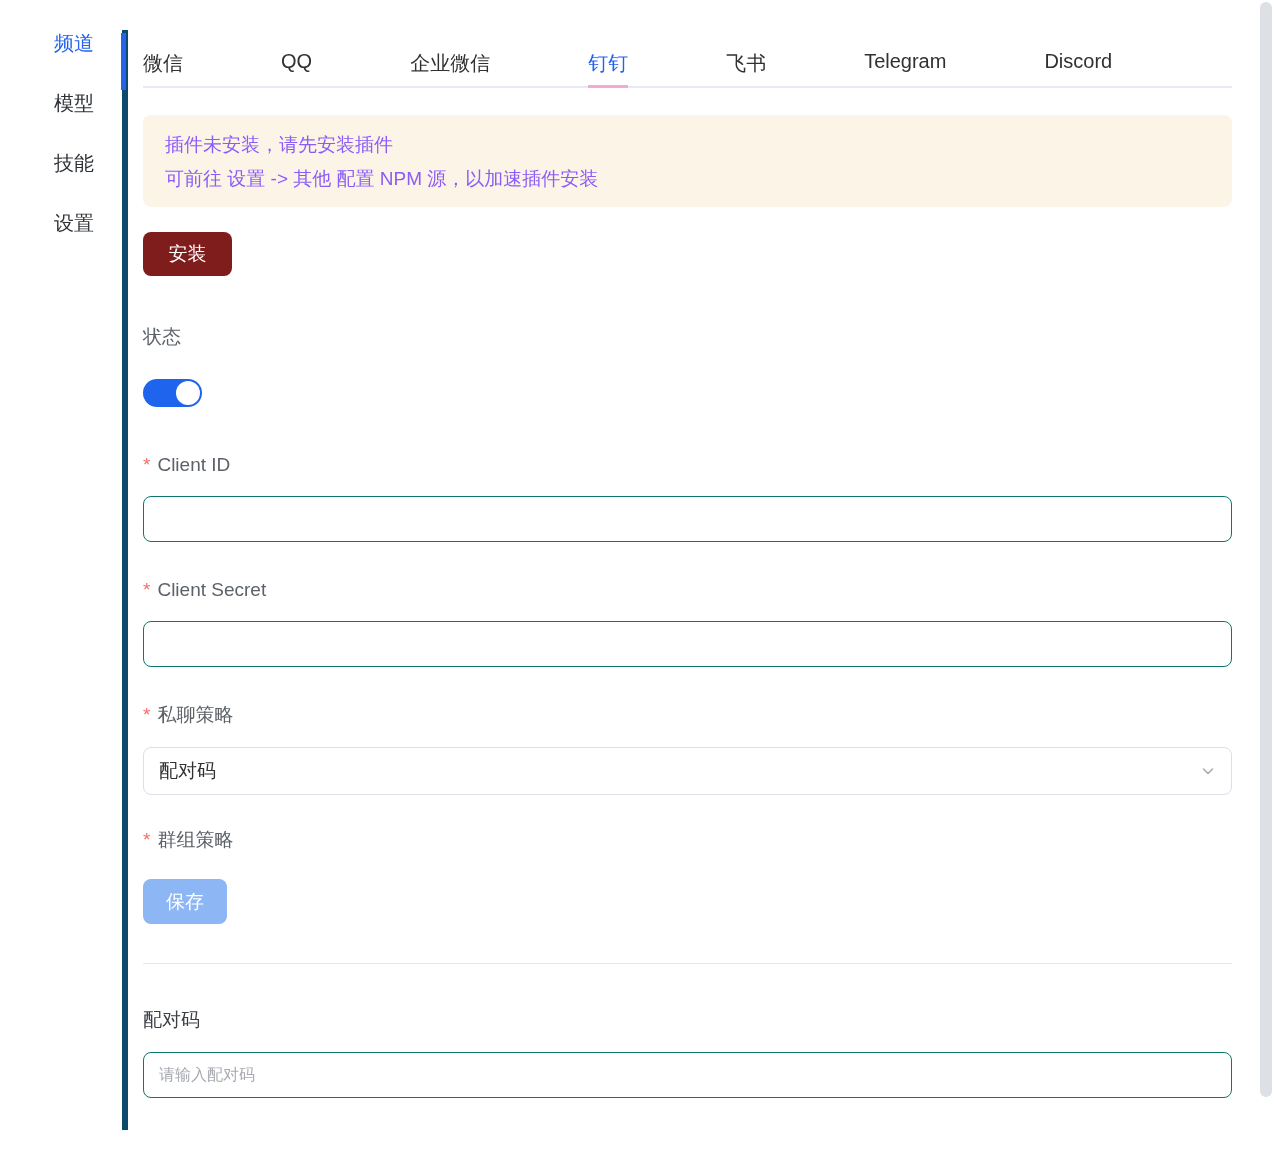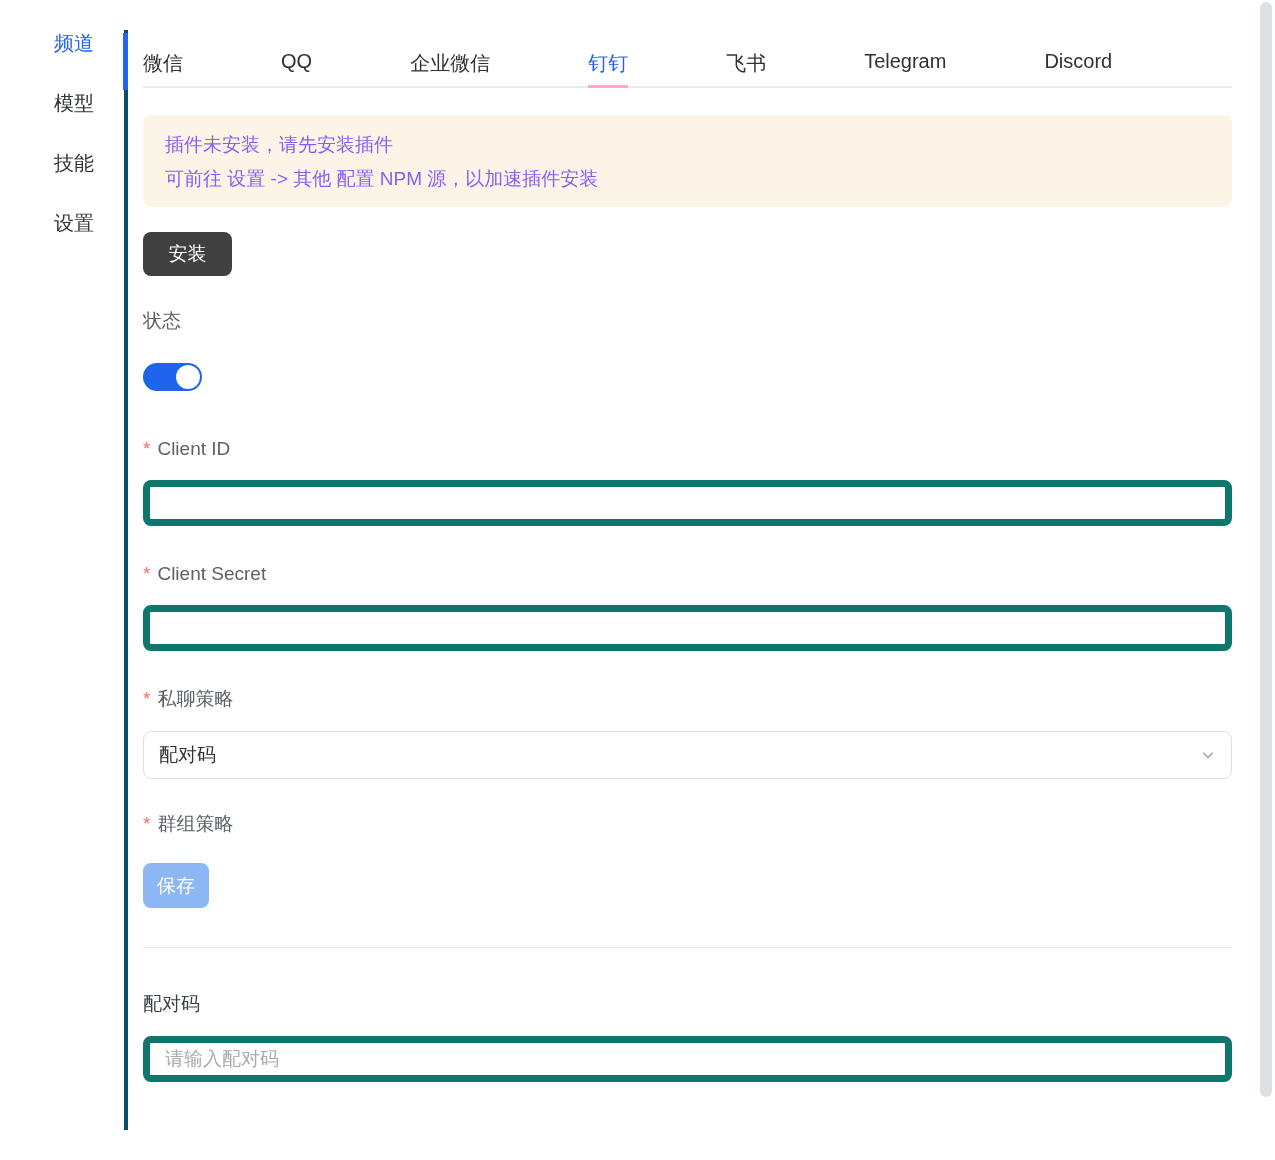--- a/index.html
+++ b/index.html
@@ -2,55 +2,55 @@
 <html><head>
 <meta charset="utf-8">
 <style>
   * { box-sizing: border-box; margin: 0; padding: 0; }
   html, body { width: 1275px; height: 1160px; overflow: hidden; background: #ffffff; }
   body { font-family: "Liberation Sans", "DejaVu Sans", sans-serif; color: #303133; }
 
   .page { display: flex; padding-top: 30px; height: 1130px; }
 
   
-  .sidebar { width: 128px; flex: 0 0 128px; border-right: 4px solid #0c4a6e; position: relative; }
+  .sidebar { width: 128px; flex: 0 0 128px; border-right: 6px solid #0c4a6e; position: relative; }
   .sidebar-indicator { position: absolute; right: -4px; top: 3px; width: 5px; height: 57px; background: #2563eb; }
   .sidebar-item { height: 26px; margin-bottom: 34px; padding-left: 54px; font-size: 20px; line-height: 26px;
                   color: #2f3338; cursor: pointer; white-space: nowrap; }
   .sidebar-item:first-of-type { margin-top: 23px; }
   .sidebar-item.active { color: #2563eb; }
 
   
   .main { margin-left: 15px; width: 1089px; }
 
   .tabs { display: flex; gap: 98px; height: 58px; border-bottom: 2px solid #e7eaf0; }
   .tab { font-size: 20px; padding-top: 20px; color: #303133; cursor: pointer; white-space: nowrap; height: 58px; }
   .tab.active { color: #2563eb; border-bottom: 3px solid #f9a8d4; }
 
   .banner { margin-top: 27px; background: #fdf4e8; border-radius: 8px; padding: 13px 22px 11px; }
   .banner p { font-size: 19px; line-height: 34px; color: #8b5cf6; }
 
   .btn { display: inline-flex; align-items: center; justify-content: center; border: none; border-radius: 8px;
          color: #ffffff; font-size: 19px; cursor: pointer; font-family: inherit; }
-  .btn-install { margin-top: 25px; width: 89px; height: 44px; background: #404040; font-weight: 500; }
-  .btn-save { margin-top: 27px; width: 66px; height: 45px; background: #8db6f5; font-weight: 500; cursor: not-allowed; }
+  .btn-install { margin-top: 25px; width: 89px; height: 44px; background: #7f1d1d; font-weight: 500; }
+  .btn-save { margin-top: 27px; width: 84px; height: 45px; background: #8db6f5; font-weight: 500; cursor: not-allowed; }
 
   .field-label { display: flex; align-items: center; font-size: 19px; color: #5d6269; line-height: 25px; }
   .field-label .req { color: #f56c6c; margin-right: 7px; font-size: 19px; }
-  .lbl-status { margin-top: 32px; }
+  .lbl-status { margin-top: 48px; }
   .lbl-mt45 { margin-top: 45px; }
   .lbl-mt35 { margin-top: 35px; }
   .lbl-mt32 { margin-top: 32px; }
   .lbl-pairing { margin-top: 43px; color: #3a3f46; }
 
   .switch { margin-top: 30px; width: 59px; height: 28px; border-radius: 14px; background: #1e64ec; position: relative; cursor: pointer; }
   .switch .knob { position: absolute; top: 2px; right: 2px; width: 24px; height: 24px; border-radius: 50%; background: #ffffff; }
 
-  .text-input { margin-top: 19px; width: 100%; height: 46px; border: 7px solid #0f766e; border-radius: 8px;
-                padding: 0 15px; font-size: 19px; color: #303133; outline: none; font-family: inherit; background: #fff; }
+  .text-input { margin-top: 19px; width: 100%; height: 46px; border: 1px solid #0f766e; border-radius: 8px;
+                padding: 0 15px; font-size: 16px; color: #303133; outline: none; font-family: inherit; background: #fff; }
   .text-input::placeholder { color: #a8abb2; }
   .text-input.mt20 { margin-top: 20px; }
 
   .select { margin-top: 20px; width: 100%; height: 48px; border: 1px solid #dcdfe6; border-radius: 8px;
             display: flex; align-items: center; padding: 0 15px; font-size: 19px; color: #303133;
             cursor: pointer; background: #fff; position: relative; }
   .select .caret { position: absolute; right: 15px; top: 50%; transform: translateY(-50%); display: flex; }
 
   .divider { margin-top: 39px; height: 1px; background: #e4e7ed; }
 

